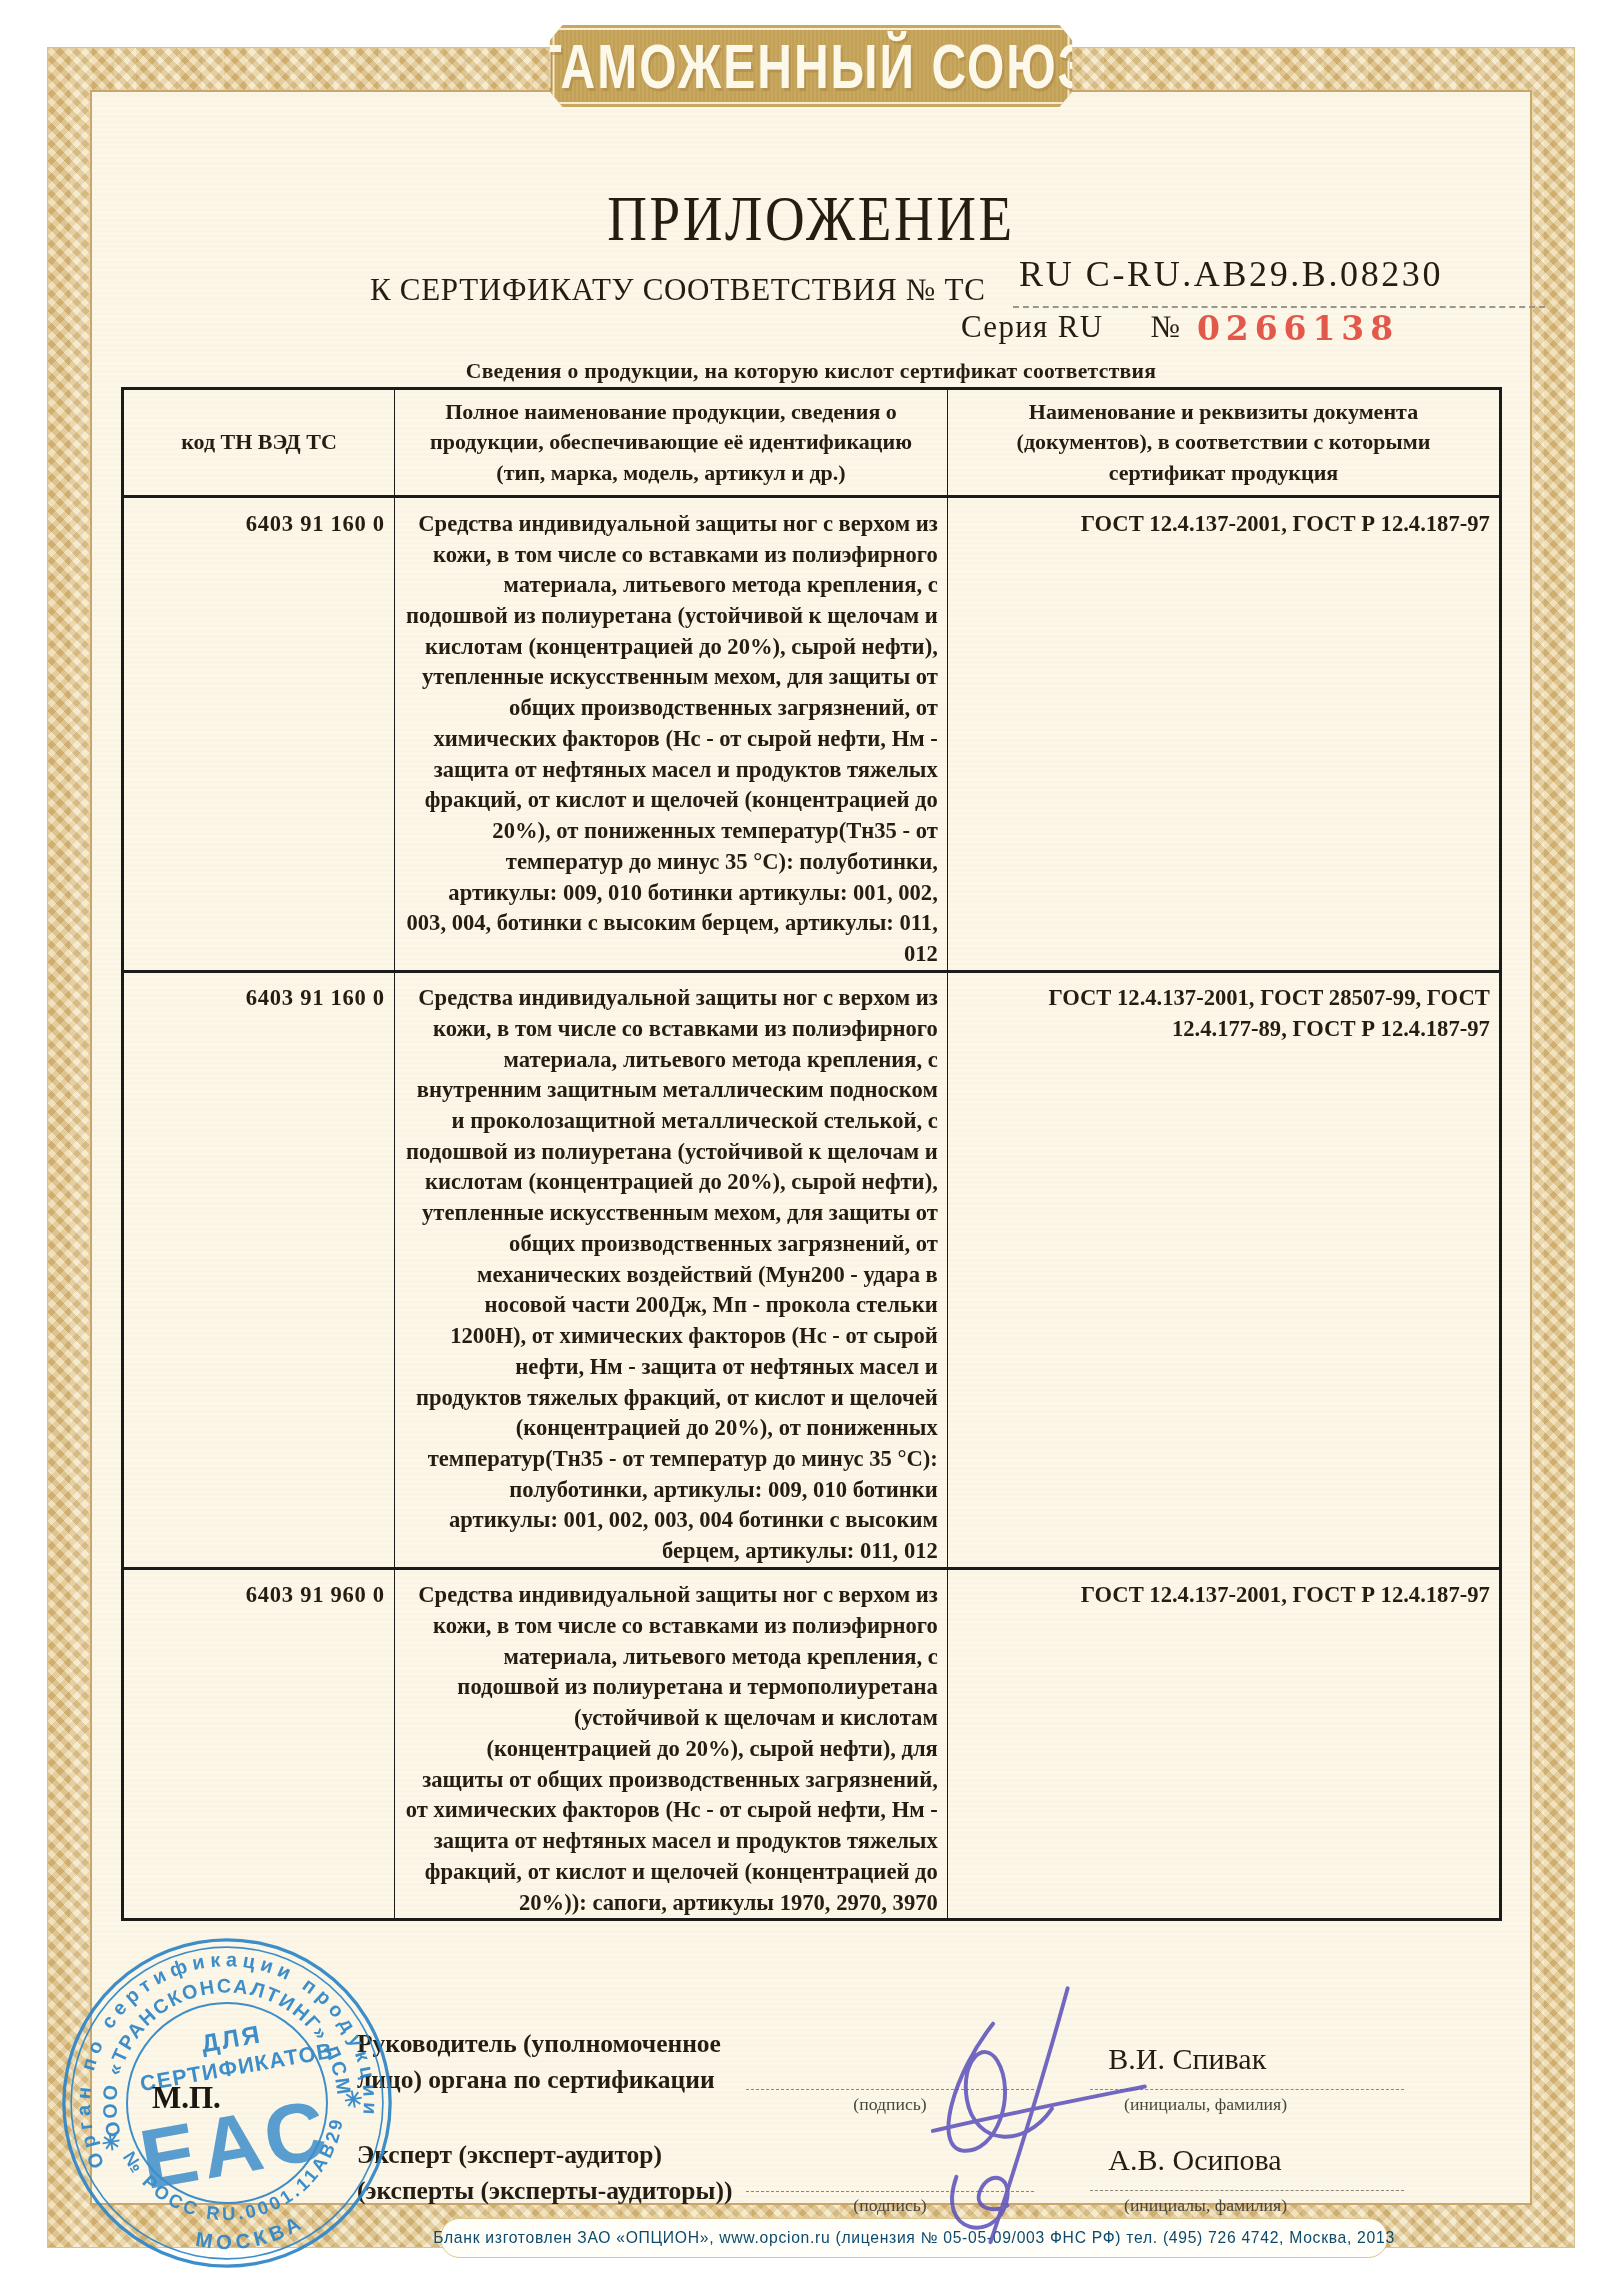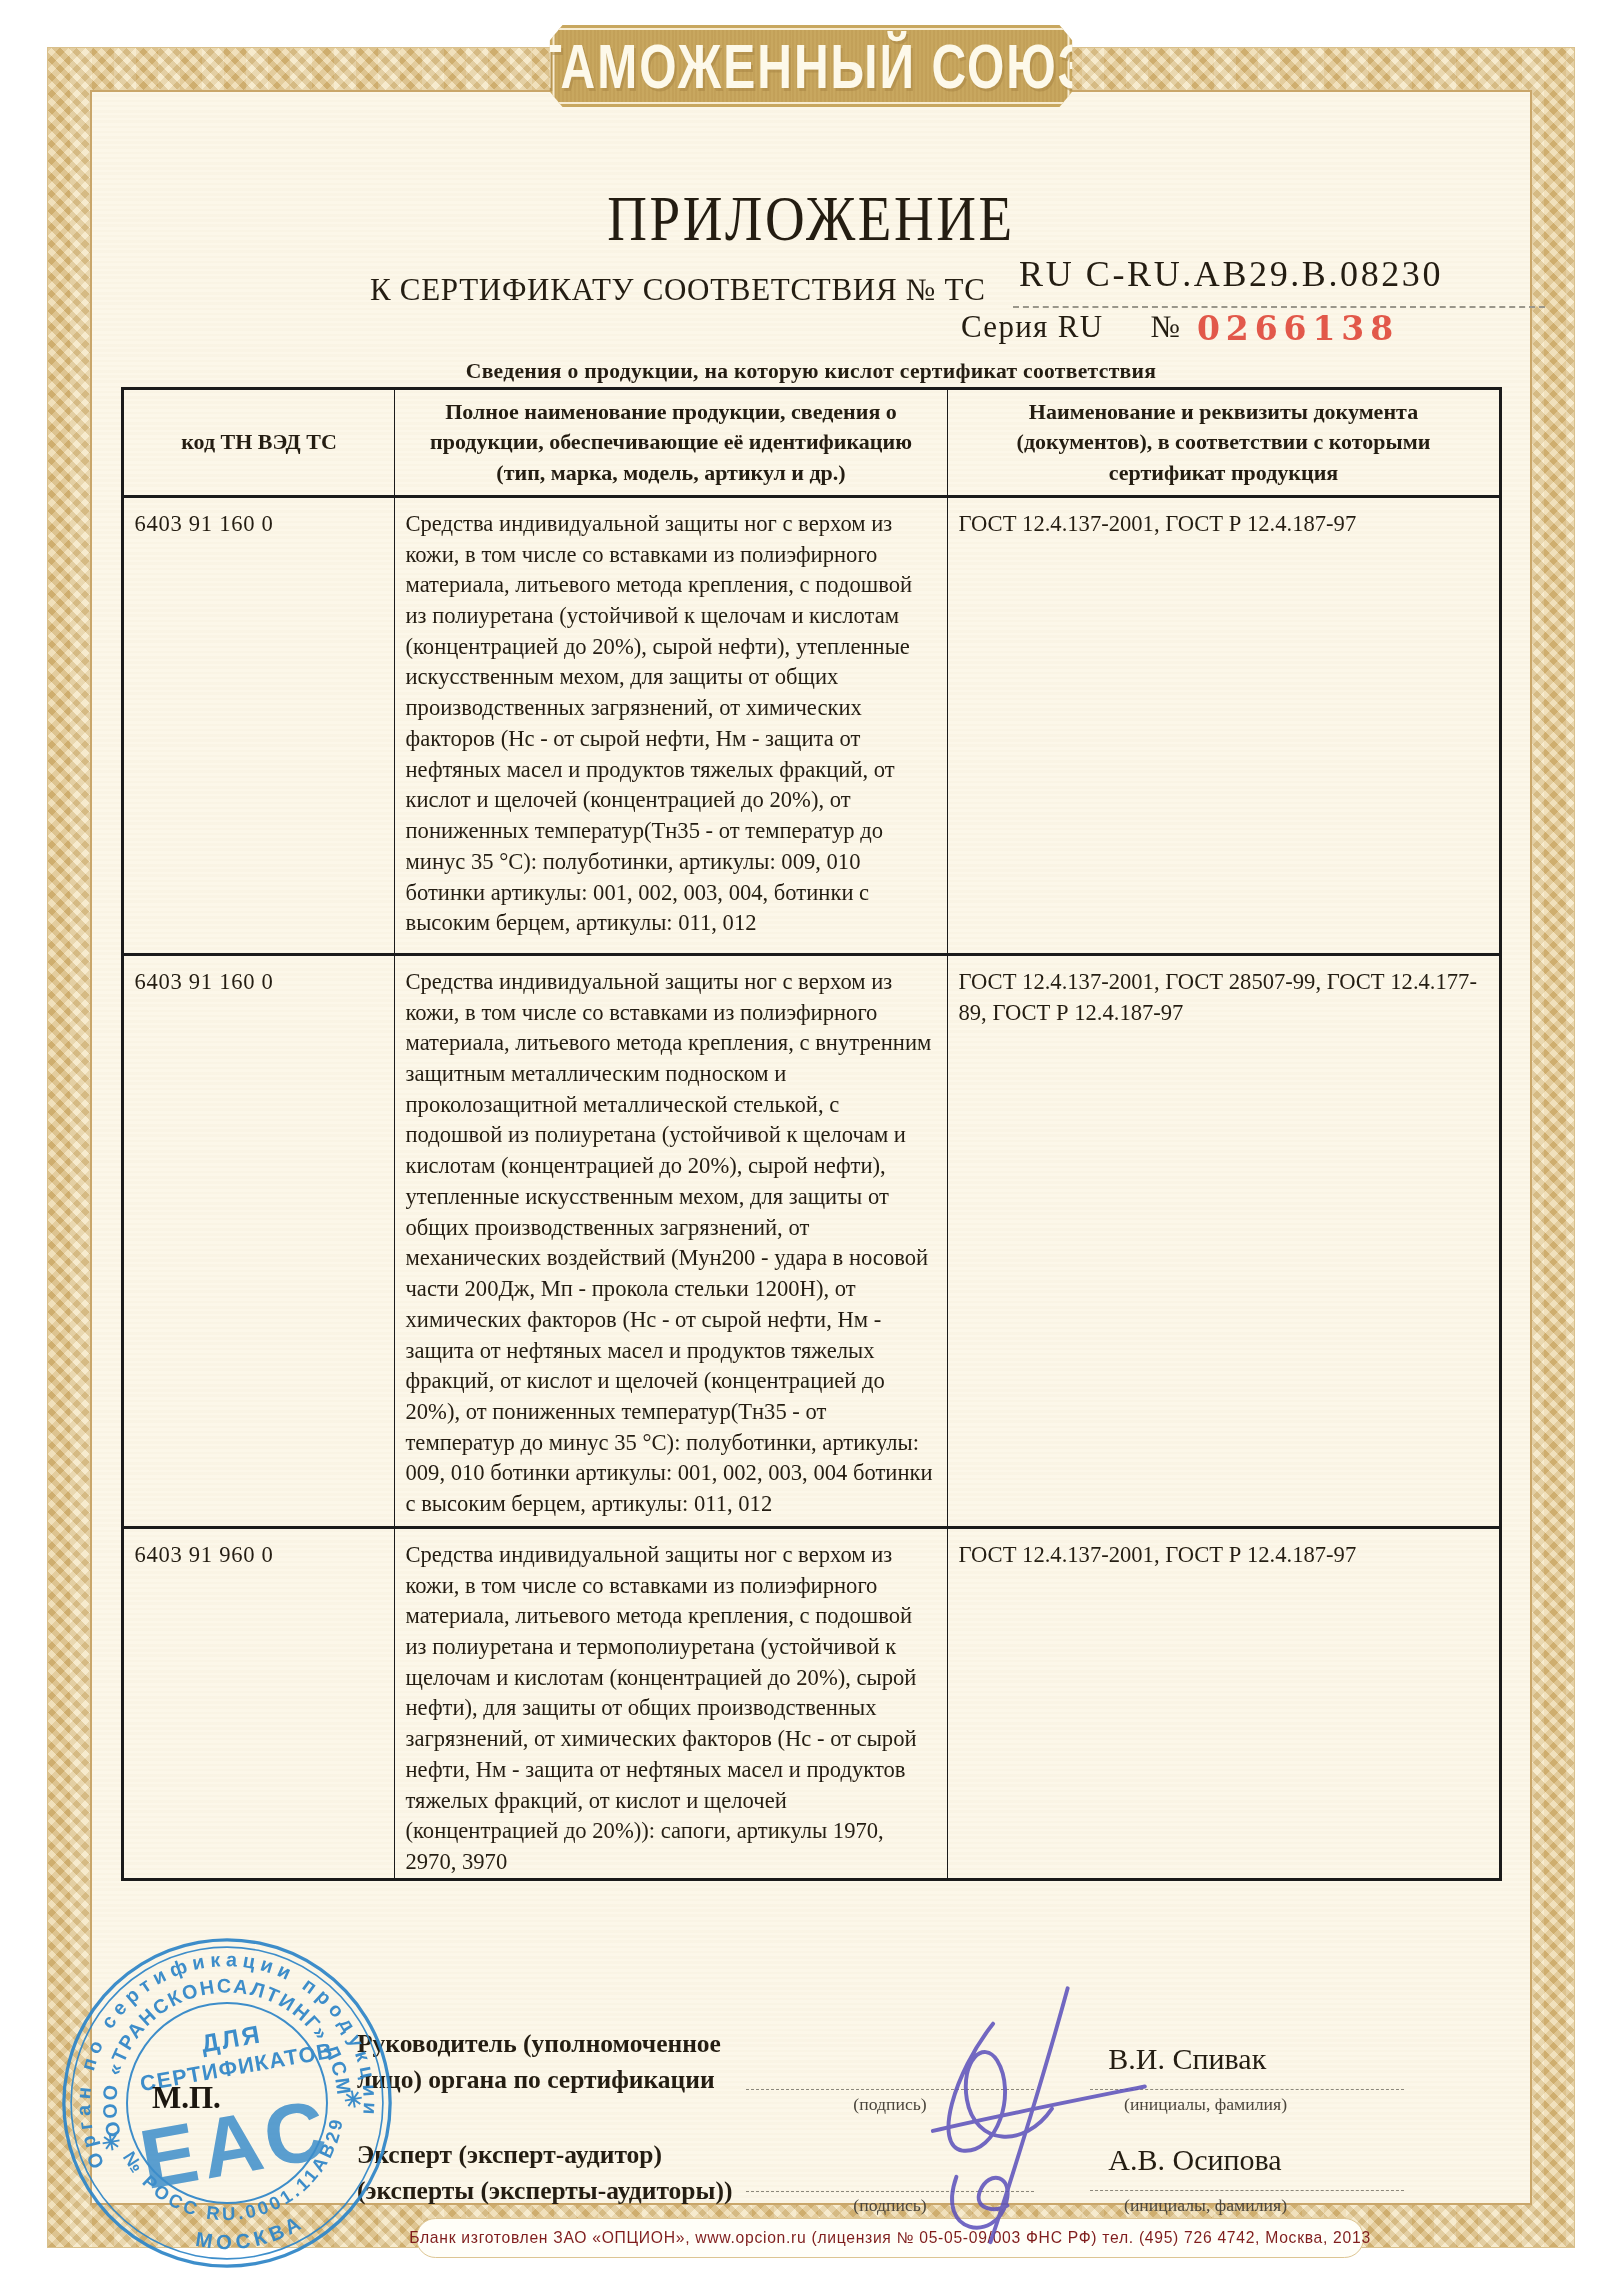--- a/index.html
+++ b/index.html
@@ -46,22 +46,22 @@
   .tbl-caption{position:absolute;top:359px;left:0;width:100%;text-align:center;
     font-size:21.6px;font-weight:bold;letter-spacing:0.3px;z-index:3;}
 
   
   table.cert{position:absolute;left:121px;top:387px;width:1377px;border-collapse:collapse;z-index:3;
     table-layout:fixed;}
   table.cert{border:3.3px solid #1b1b1b;}
   table.cert th,table.cert td{border-left:1.3px solid #1b1b1b;border-right:1.3px solid #1b1b1b;}
   table.cert th{border-bottom:3.3px solid #1b1b1b;font-size:22px;font-weight:bold;text-align:center;
     vertical-align:middle;line-height:1.4;padding:6.5px 15.7px;}
-  table.cert td{vertical-align:top;text-align:left;font-size:22.6px;line-height:1.36;padding:10.5px 9.2px 0 10.5px;
-    border-bottom:3.3px solid #1b1b1b;}
+  table.cert td{vertical-align:top;text-align:right;font-size:22.6px;line-height:1.36;padding:10.5px 9.2px 0 10.5px;
+    border-bottom:3.3px solid #1b1b1b;font-weight:bold;}
   td.code{font-size:23.6px;letter-spacing:0.7px;padding-left:6.5px;}
   td.desc{padding-left:13px;padding-right:7.9px;}
   td.docs{padding-left:11.8px;}
   tr.rh{height:98px;} tr.r0{height:458px;} tr.r1{height:573px;} tr.r2{height:311px;}
 
   
   .mp{position:absolute;left:152px;top:2080px;font-size:31px;font-weight:bold;z-index:7;color:#1c1710;}
   .role{position:absolute;left:357px;width:383px;font-size:25.5px;font-weight:bold;line-height:1.42;z-index:5;}
   .role.first{top:2026px;}
   .role.second{top:2137px;}
@@ -86,24 +86,24 @@
   .st-city{font-size:31px;font-weight:bold;letter-spacing:7px;}
   .st-dlya{font-size:38px;font-weight:bold;letter-spacing:4px;}
   .st-cert{font-size:33px;font-weight:bold;letter-spacing:2px;}
   .st-eac{font-family:"DejaVu Sans",sans-serif;font-size:128px;font-weight:bold;letter-spacing:8px;fill:#6fb0de;}
   .st-star{font-size:34px;font-weight:bold;}
 
   
   .ink{position:absolute;left:857px;top:1983px;width:314px;height:275px;z-index:8;}
 
   
-  .imprint{position:absolute;left:416px;top:2218px;width:946px;height:38px;z-index:7;
+  .imprint{position:absolute;left:440px;top:2218px;width:946px;height:38px;z-index:7;
     background:#fffef8;border:1.3px solid #ddc592;border-radius:19.6px;
     display:flex;align-items:center;justify-content:center;
-    font-family:"Liberation Sans",sans-serif;font-size:15.7px;color:#7f1d1d;letter-spacing:0.7px;white-space:nowrap;}
+    font-family:"Liberation Sans",sans-serif;font-size:15.7px;color:#0c4a6e;letter-spacing:0.7px;white-space:nowrap;}
 </style>
 </head>
 <body>
 
 <div class="page">
 
   <div class="band"></div>
   <div class="interior"></div>
 
   <div class="banner">

